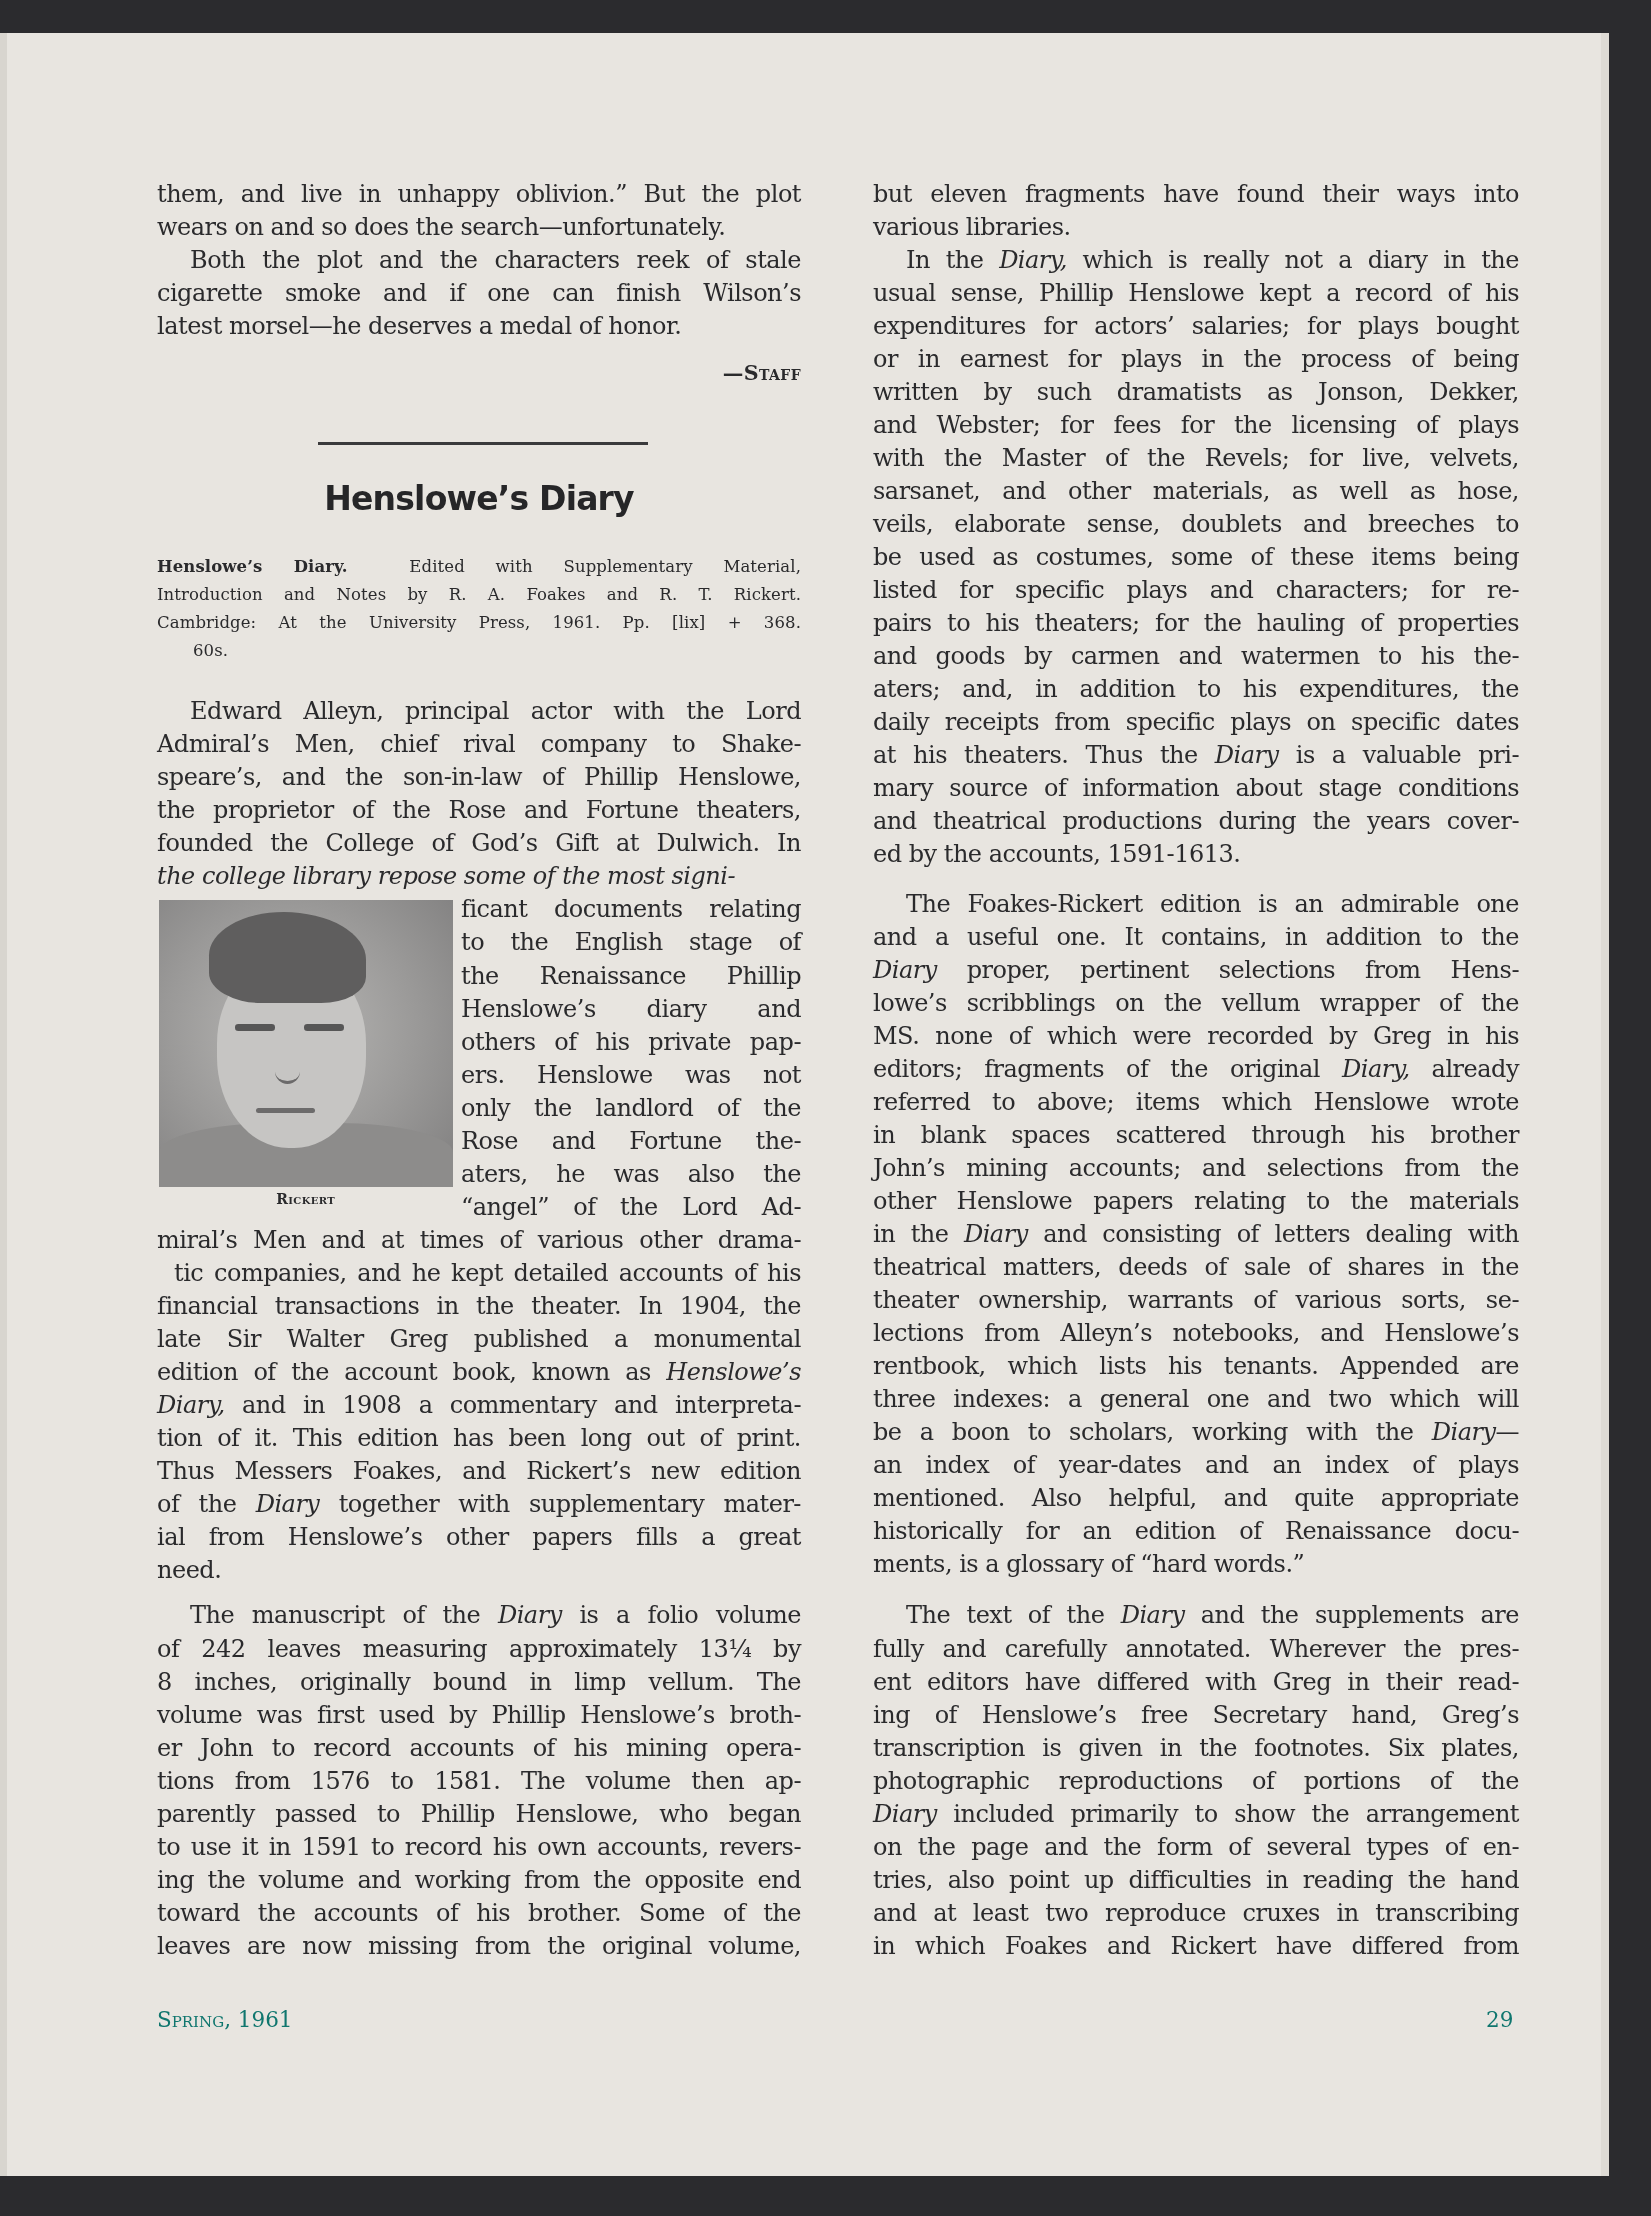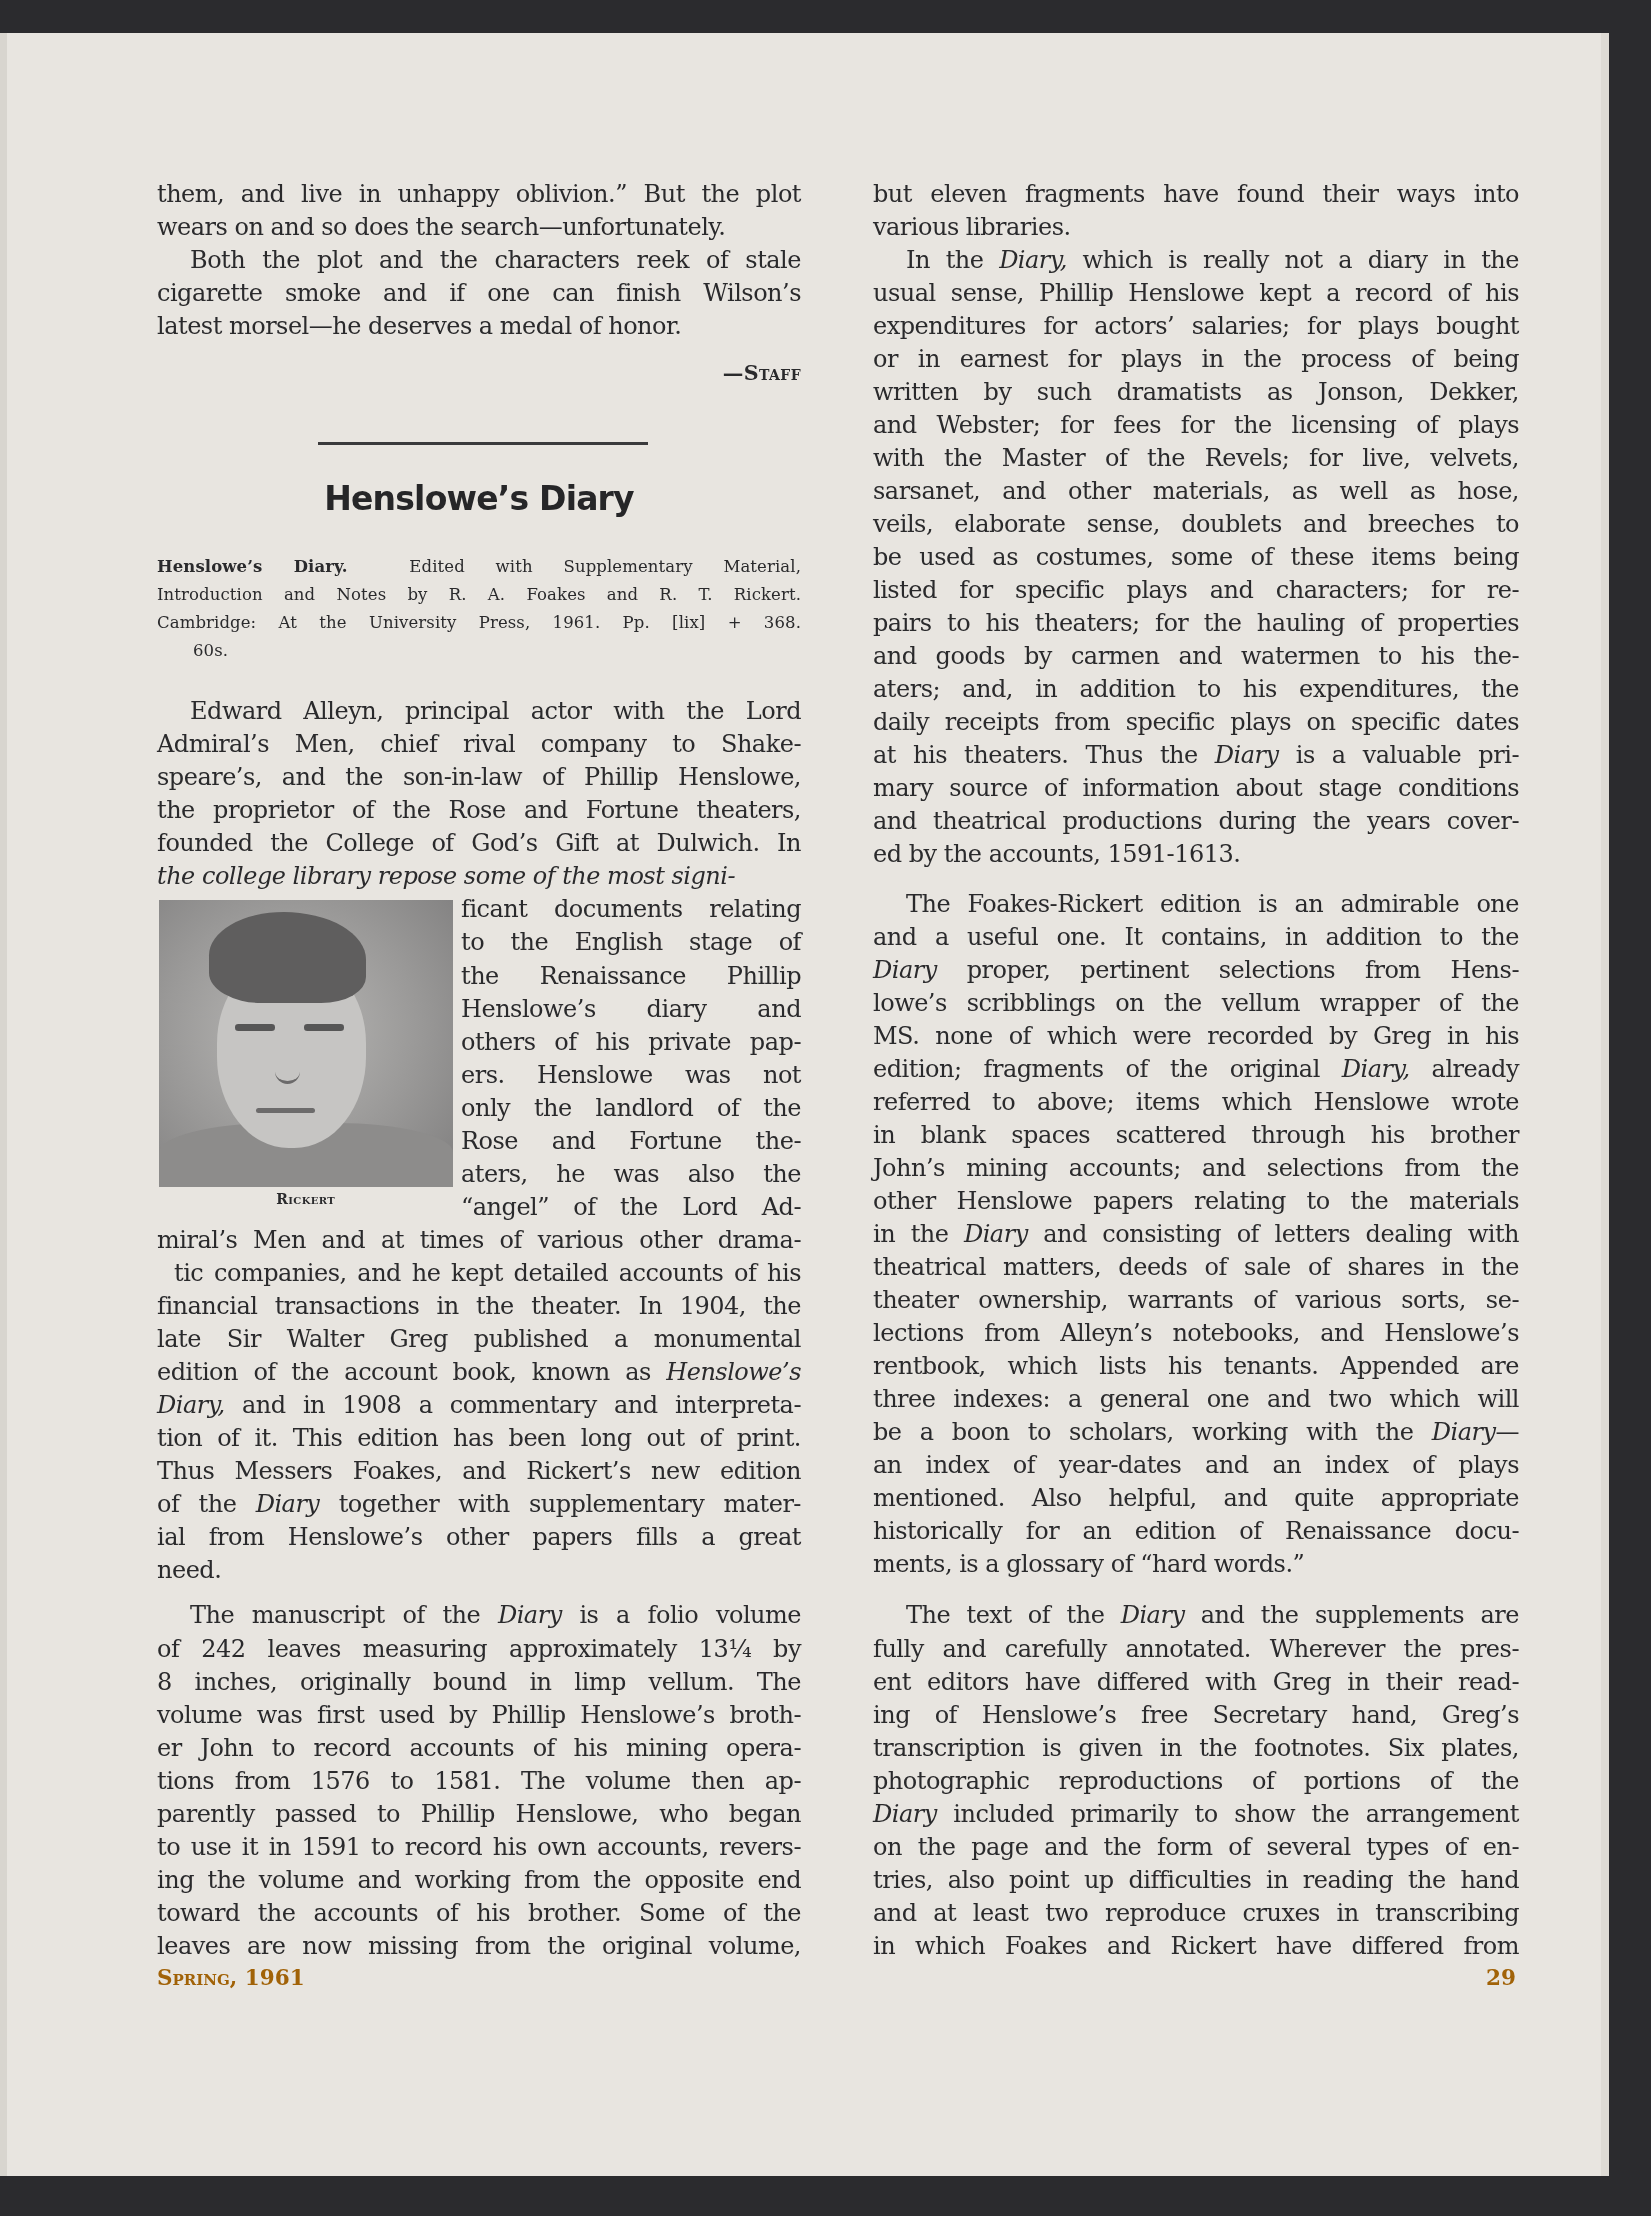--- a/index.html
+++ b/index.html
@@ -84,21 +84,21 @@
   }
   .photo .coat {
     position: absolute; left: 0; top: 223px; width: 294px; height: 74px;
     background: #8d8c8b; border-radius: 40% 40% 0 0;
   }
   .caption {
     position: absolute; left: 1.7px; width: 294px; top: 1158px; text-align: center;
     font-size: 14px; font-weight: bold; font-variant: small-caps; letter-spacing: 0.4px;
   }
   .footer {
-    position: absolute; top: 1932px; font-size: 21.5px; font-weight: bold; color: #a16207;
+    position: absolute; top: 1974px; font-size: 21.5px; font-weight: normal; color: #0f766e;
   }
   .footer.left { left: 157px; font-variant: small-caps; }
   .footer.right { left: 1486px; }
 </style>
 </head>
 <body>
 
 <div class="paper">
   <div class="spine"></div>
   <div class="fore-edge"></div>
@@ -188,21 +188,21 @@
       <div class="line" style="top: 673px;"><span>daily receipts from specific plays on specific dates</span></div>
       <div class="line" style="top: 706px;"><span>at his theaters.  Thus the </span><span class="i">Diary</span><span> is a valuable pri-</span></div>
       <div class="line" style="top: 739px;"><span>mary source of information about stage conditions</span></div>
       <div class="line" style="top: 772px;"><span>and theatrical productions during the years cover-</span></div>
       <div class="line last" style="top: 805px;"><span>ed by the accounts, 1591-1613.</span></div>
       <div class="line indent" style="top: 855px;"><span>The Foakes-Rickert edition is an admirable one</span></div>
       <div class="line" style="top: 888px;"><span>and a useful one.  It contains, in addition to the</span></div>
       <div class="line" style="top: 921px;"><span class="i">Diary</span><span> proper, pertinent selections from Hens-</span></div>
       <div class="line" style="top: 954px;"><span>lowe’s scribblings on the vellum wrapper of the</span></div>
       <div class="line" style="top: 987px;"><span>MS. none of which were recorded by Greg in his</span></div>
-      <div class="line" style="top: 1020px;"><span>edition; fragments of the original </span><span class="i">Diary,</span><span> already</span></div>
+      <div class="line" style="top: 1020px;"><span>editors; fragments of the original </span><span class="i">Diary,</span><span> already</span></div>
       <div class="line" style="top: 1053px;"><span>referred to above; items which Henslowe wrote</span></div>
       <div class="line" style="top: 1086px;"><span>in blank spaces scattered through his brother</span></div>
       <div class="line" style="top: 1119px;"><span>John’s mining accounts; and selections from the</span></div>
       <div class="line" style="top: 1152px;"><span>other Henslowe papers relating to the materials</span></div>
       <div class="line" style="top: 1185px;"><span>in the </span><span class="i">Diary</span><span> and consisting of letters dealing with</span></div>
       <div class="line" style="top: 1218px;"><span>theatrical matters, deeds of sale of shares in the</span></div>
       <div class="line" style="top: 1251px;"><span>theater ownership, warrants of various sorts, se-</span></div>
       <div class="line" style="top: 1284px;"><span>lections from  Alleyn’s notebooks, and Henslowe’s</span></div>
       <div class="line" style="top: 1317px;"><span>rentbook, which lists his tenants.  Appended are</span></div>
       <div class="line" style="top: 1350px;"><span>three indexes: a general one and two which will</span></div>

